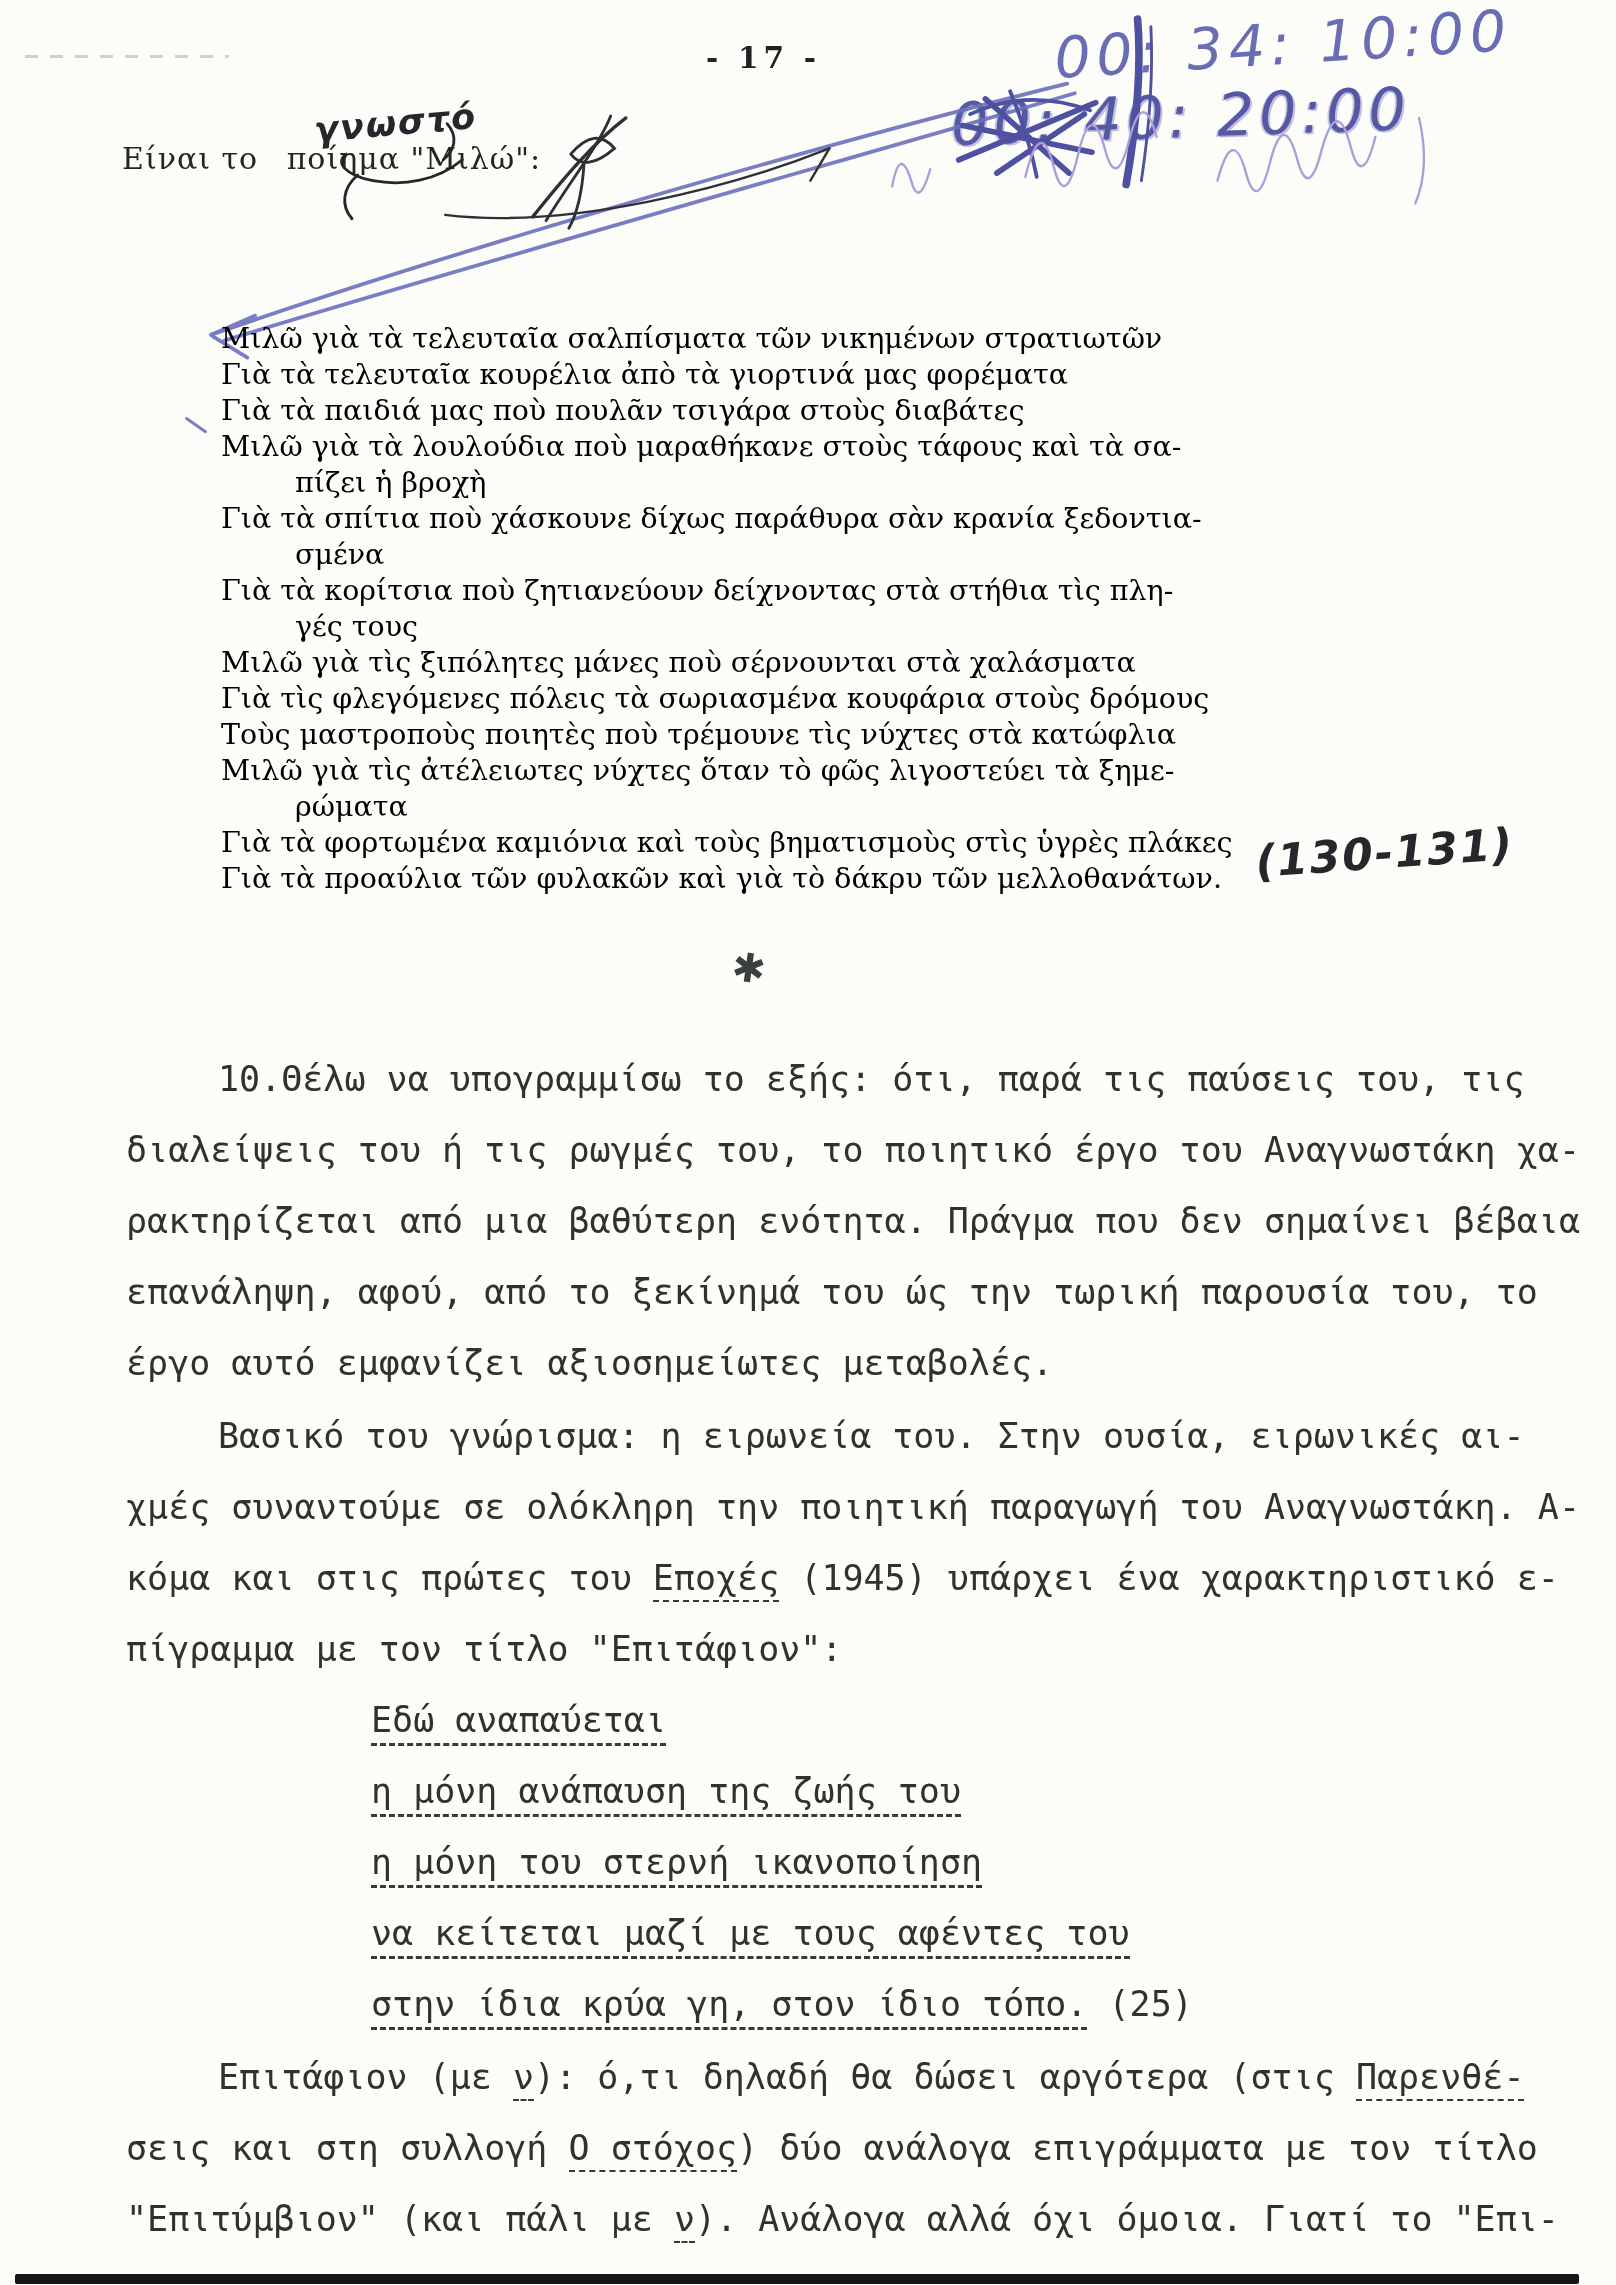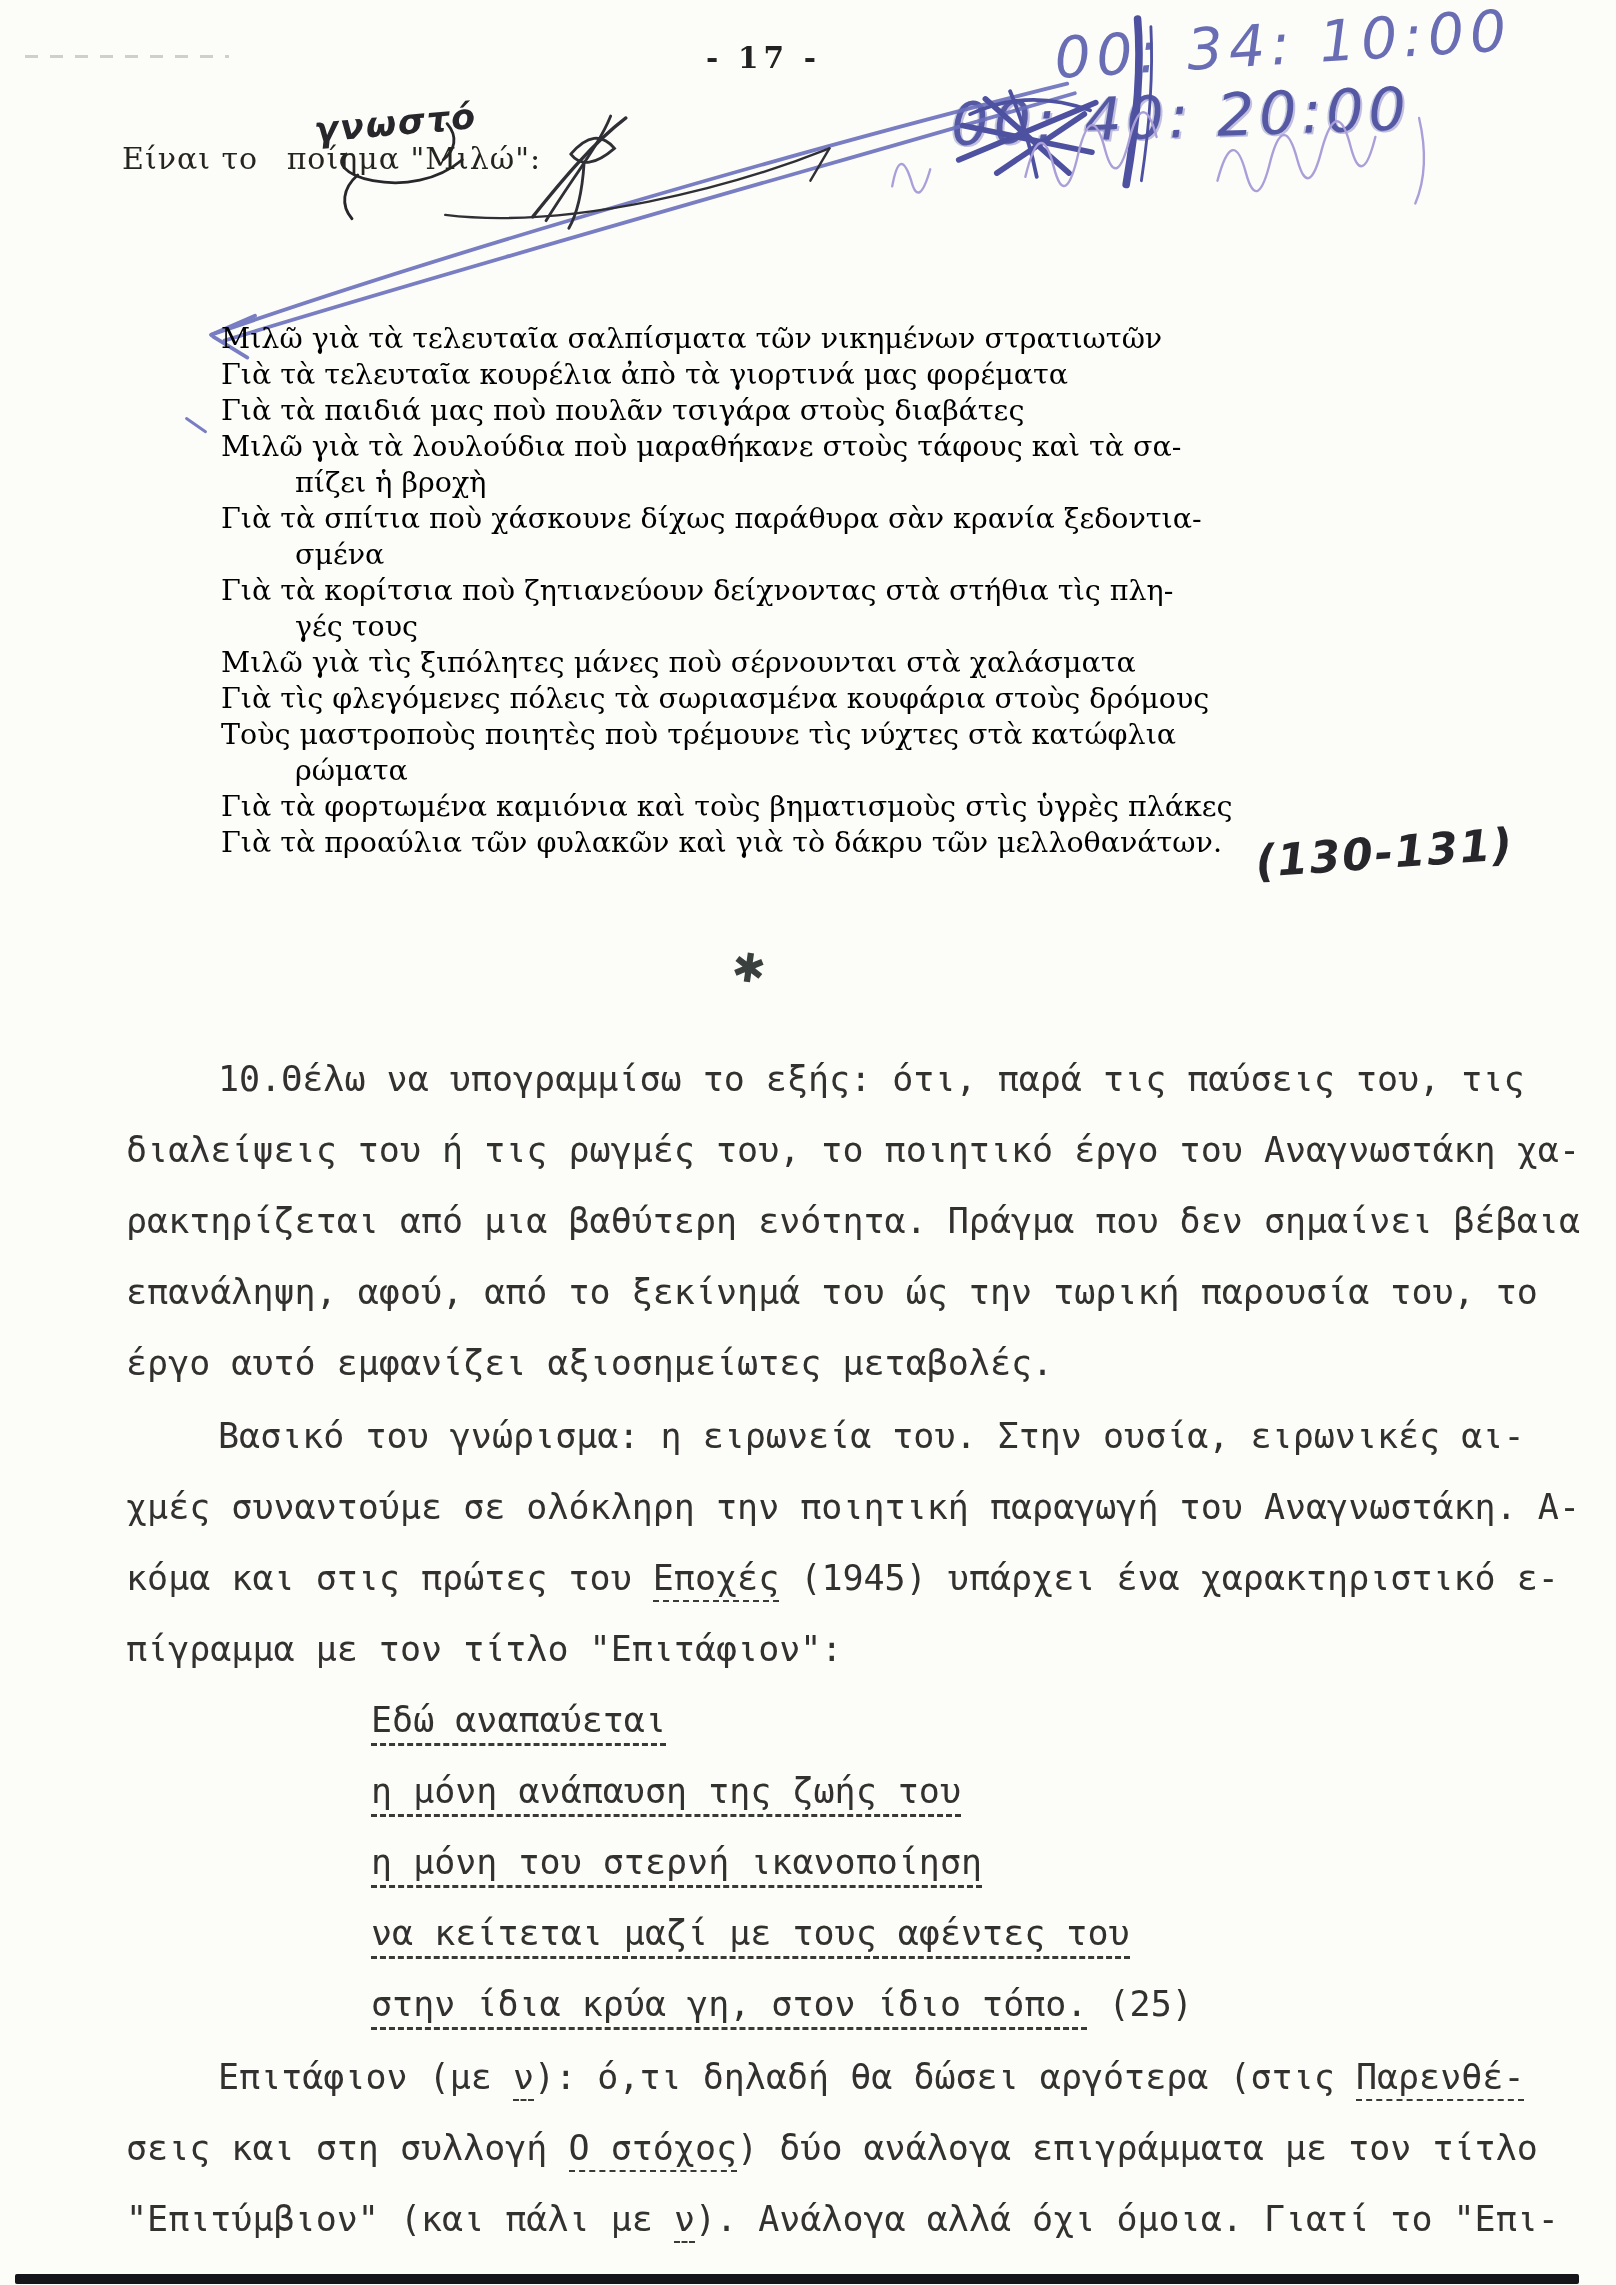--- a/index.html
+++ b/index.html
@@ -157,20 +157,21 @@
       <div class="line"><span>Γιὰ τὰ παιδιά μας ποὺ πουλᾶν τσιγάρα στοὺς διαβάτες</span></div>
       <div class="line"><span>Μιλῶ γιὰ τὰ λουλούδια ποὺ μαραθήκανε στοὺς τάφους καὶ τὰ σα-</span></div>
       <div class="line cont"><span>πίζει ἡ βροχὴ</span></div>
       <div class="line"><span>Γιὰ τὰ σπίτια ποὺ χάσκουνε δίχως παράθυρα σὰν κρανία ξεδοντια-</span></div>
       <div class="line cont"><span>σμένα</span></div>
       <div class="line"><span>Γιὰ τὰ κορίτσια ποὺ ζητιανεύουν δείχνοντας στὰ στήθια τὶς πλη-</span></div>
       <div class="line cont"><span>γές τους</span></div>
       <div class="line"><span>Μιλῶ γιὰ τὶς ξιπόλητες μάνες ποὺ σέρνουνται στὰ χαλάσματα</span></div>
       <div class="line"><span>Γιὰ τὶς φλεγόμενες πόλεις τὰ σωριασμένα κουφάρια στοὺς δρόμους</span></div>
       <div class="line"><span>Τοὺς μαστροποὺς ποιητὲς ποὺ τρέμουνε τὶς νύχτες στὰ κατώφλια</span></div>
+      <div class="line"><span>Μιλῶ γιὰ τὶς ἀτέλειωτες νύχτες ὅταν τὸ φῶς λιγοστεύει τὰ ξημε-</span></div>
       <div class="line cont"><span>ρώματα</span></div>
       <div class="line"><span>Γιὰ τὰ φορτωμένα καμιόνια καὶ τοὺς βηματισμοὺς στὶς ὑγρὲς πλάκες</span></div>
       <div class="line"><span>Γιὰ τὰ προαύλια τῶν φυλακῶν καὶ γιὰ τὸ δάκρυ τῶν μελλοθανάτων.</span></div>
     </div>
 
   <div class="hw cite" style="color: rgb(38, 38, 43);">(130-131)</div>
 
   <div class="divider">✱</div>
 
   <div class="tbody p1">

